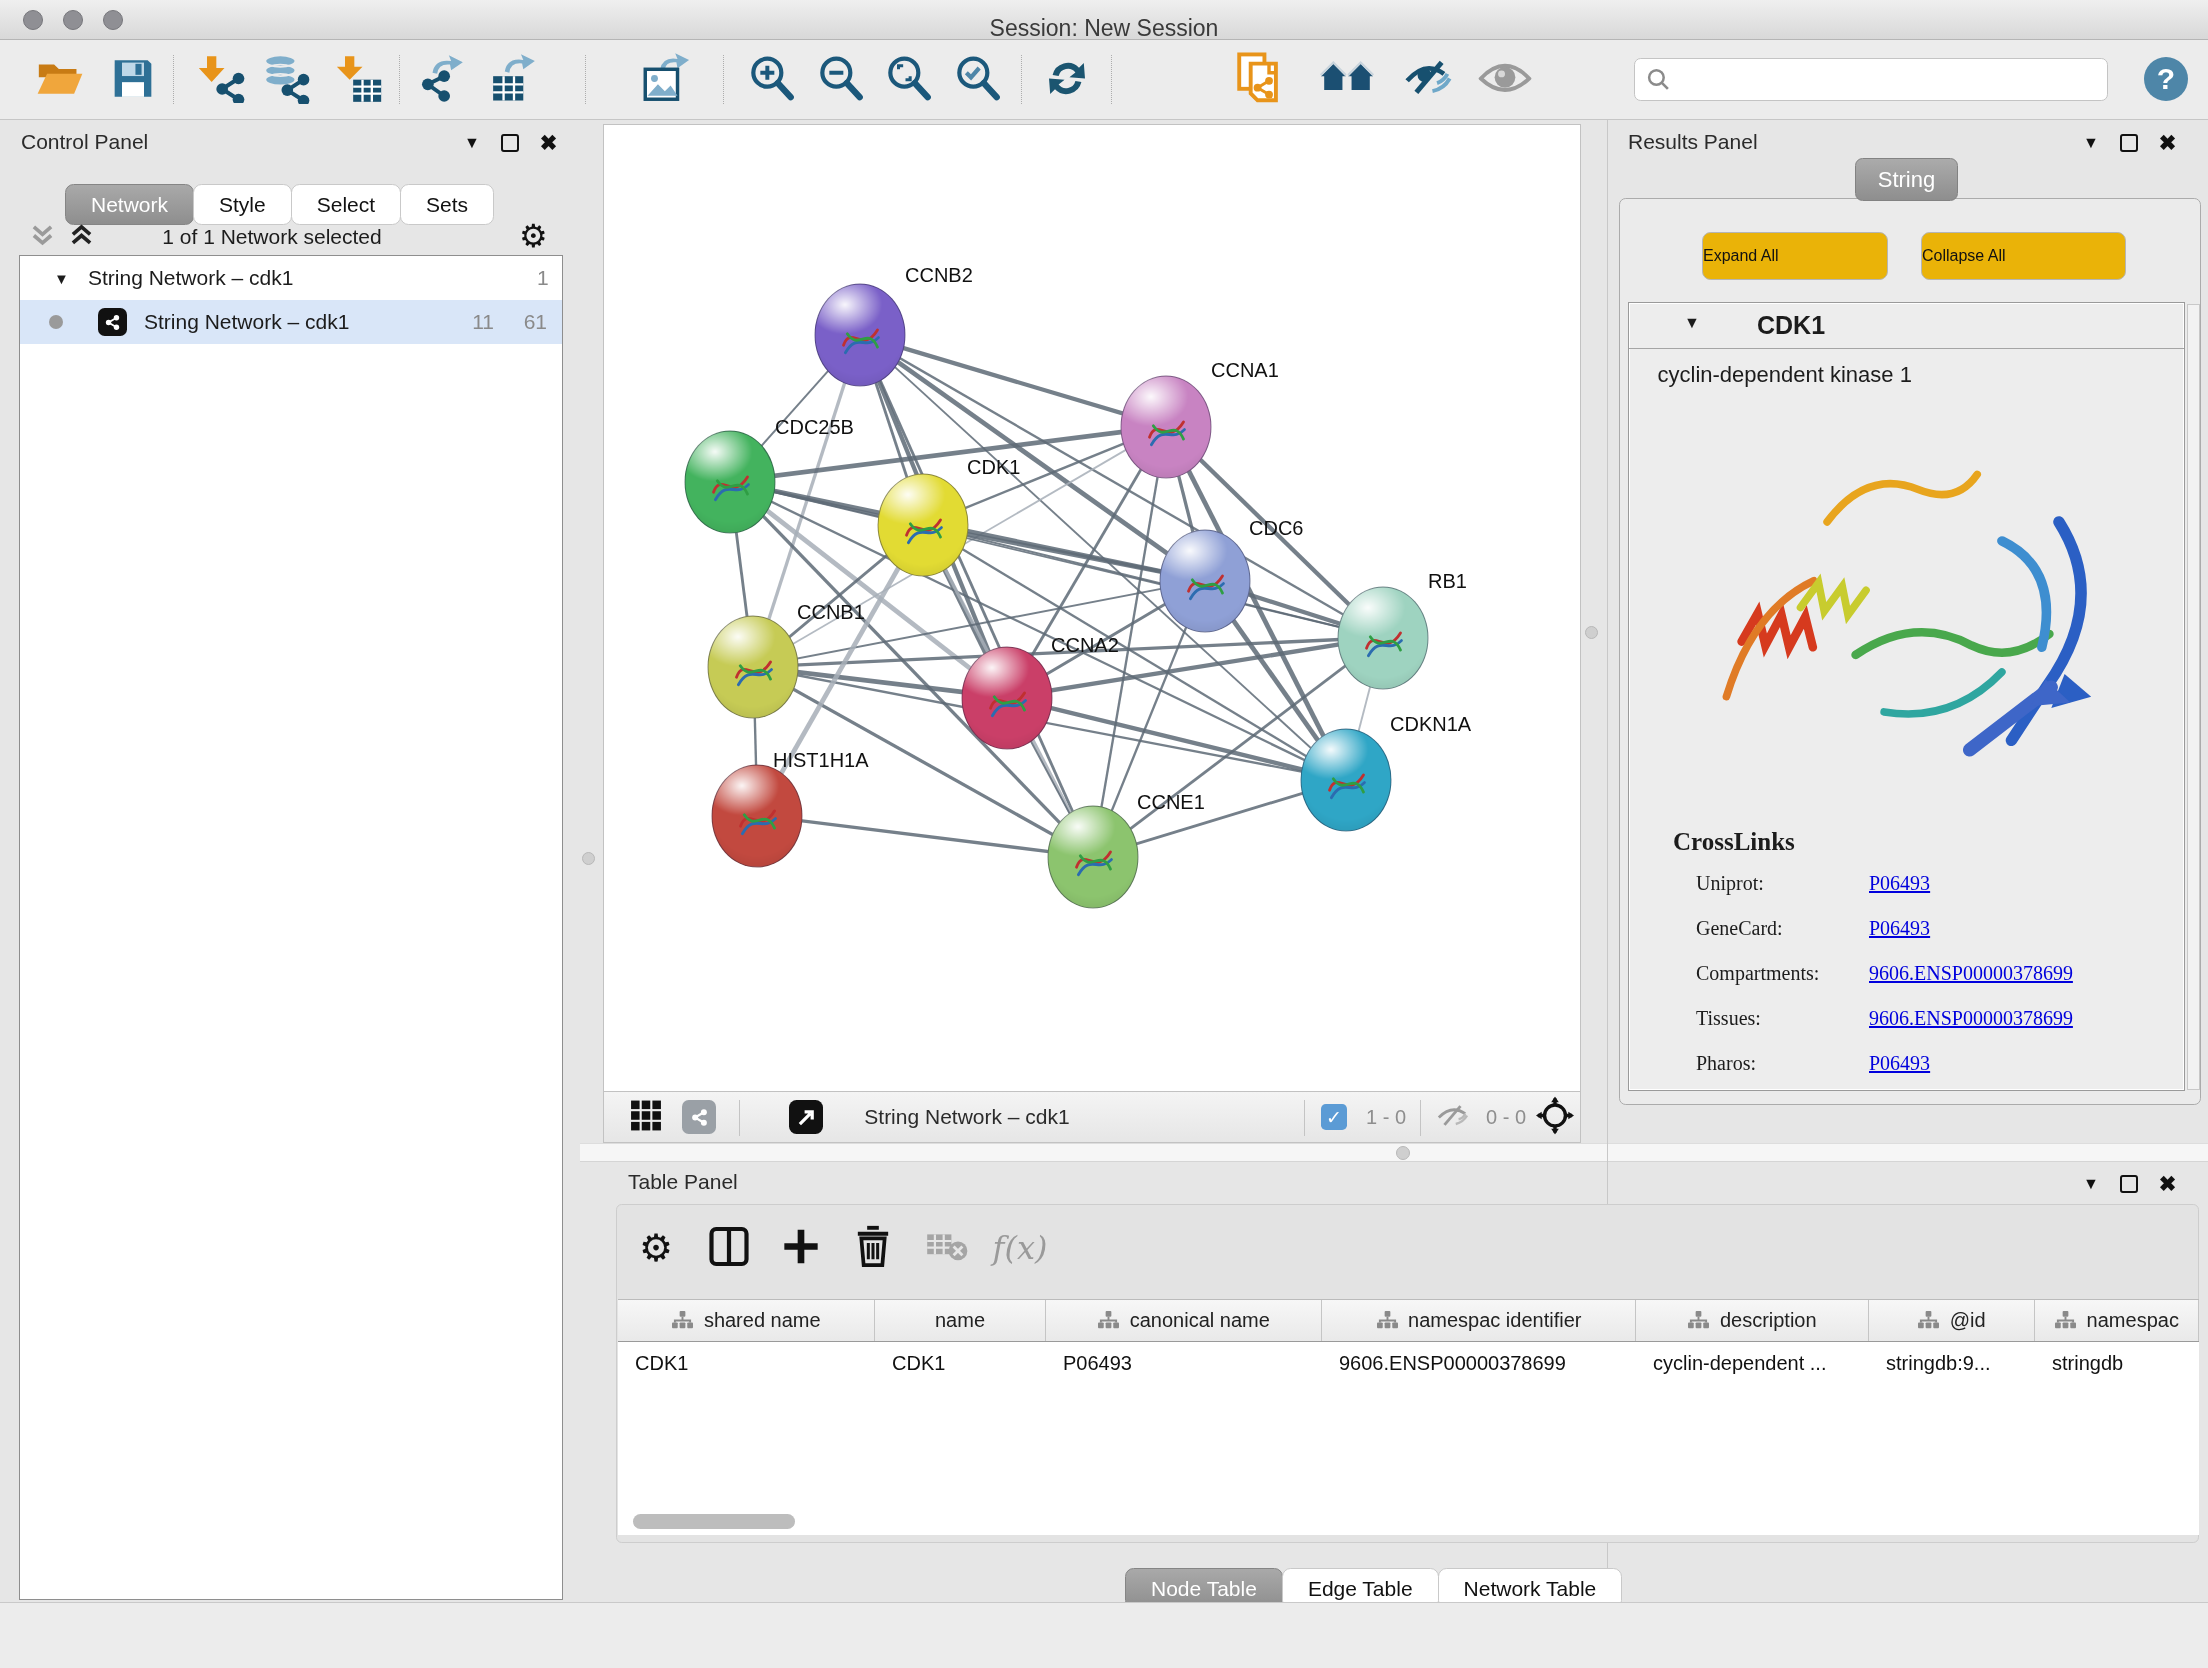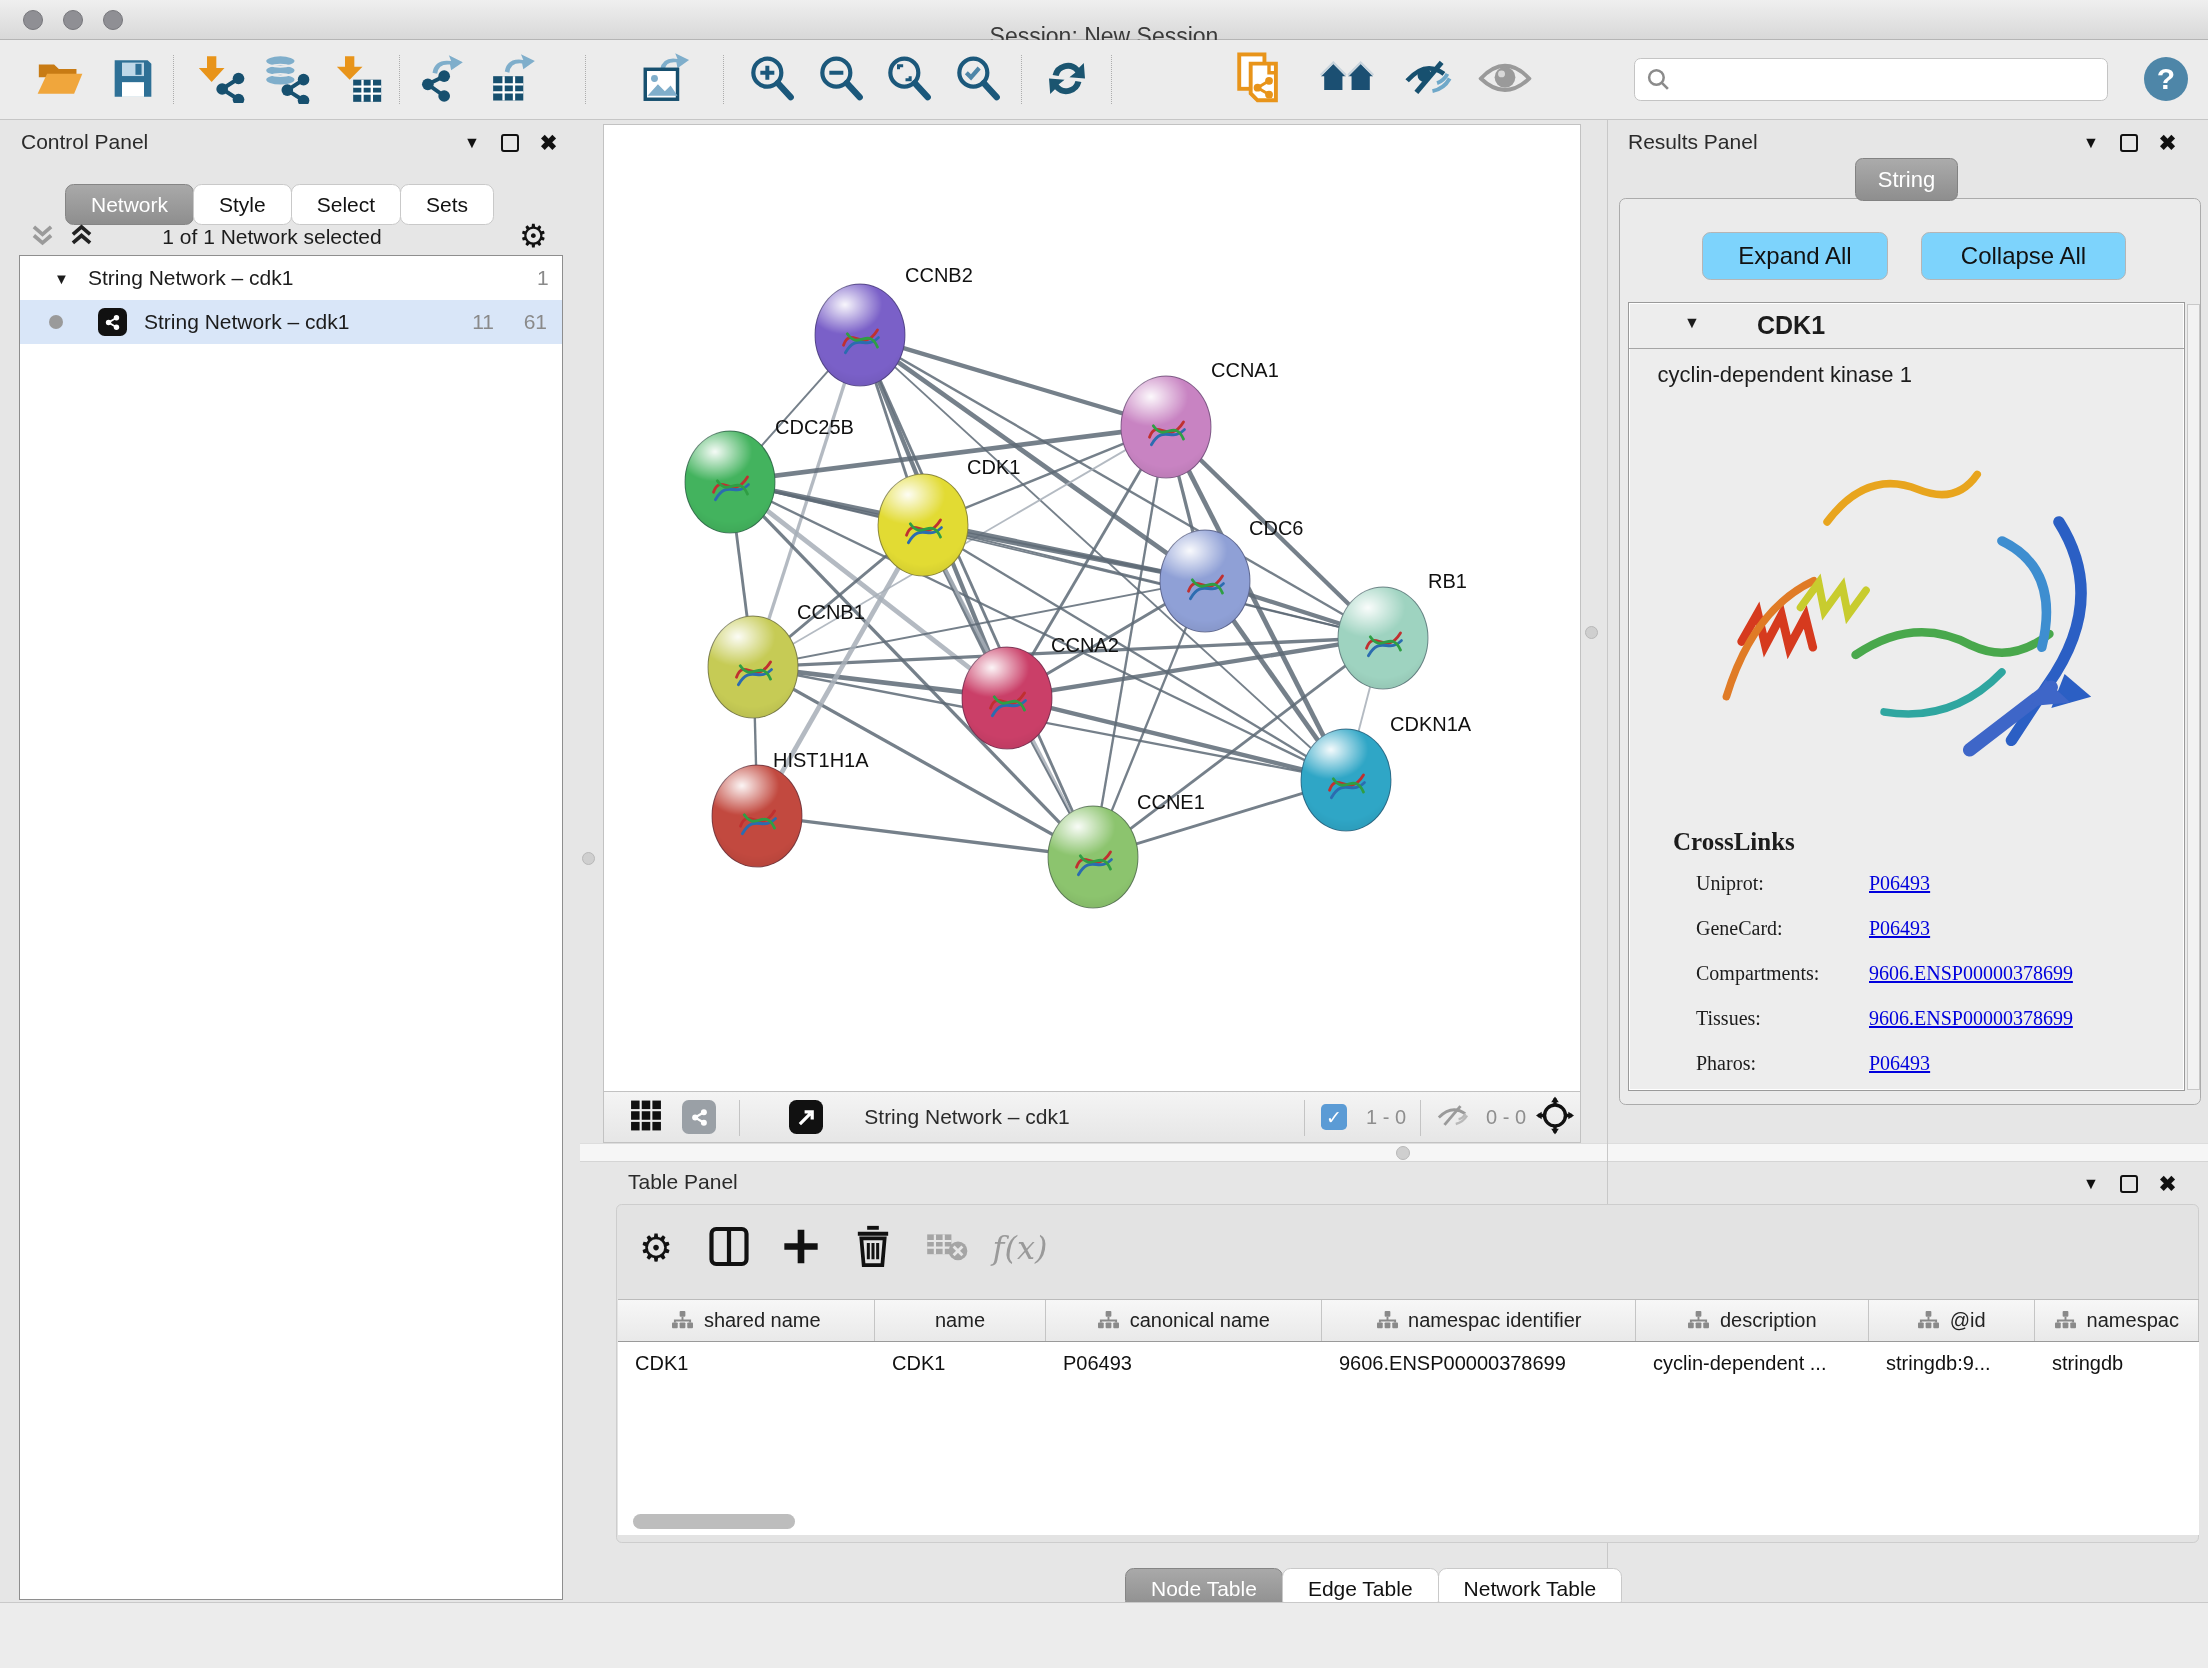--- a/index.html
+++ b/index.html
@@ -4,21 +4,21 @@
 <style>
   * { margin:0; padding:0; box-sizing:border-box; }
   html,body { width:2208px; height:1668px; }
   body { position:relative; background:#E6E6E6; font-family:"Liberation Sans",sans-serif; color:#1c1c1c; overflow:hidden; }
 
   
   .titlebar { position:absolute; left:0; top:0; width:2208px; height:40px;
     background:linear-gradient(#EFEFEF,#D8D8D8); border-bottom:1px solid #B5B5B5; }
   .traffic { position:absolute; top:9.5px; width:20px; height:20px; border-radius:50%;
     background:#8F8F94; border:1px solid #77777C; }
-  .title-text { position:absolute; left:0; top:16px; width:100%; text-align:center;
+  .title-text { position:absolute; left:0; top:8px; width:100%; text-align:center;
     line-height:40px; font-size:23px; color:#3A3A3A; }
 
   
   .toolbar { position:absolute; left:0; top:40px; width:2208px; height:80px;
     background:#ECECEC; border-bottom:1.9px solid #C6C6C6; }
   .tb { position:absolute; top:40px; transform:translate(-50%,-50%); cursor:default; }
   .tbsep { position:absolute; top:15px; height:49px; border-left:1.9px dotted #ADADAD; }
   .searchbox { position:absolute; left:1634px; top:18px; width:474px; height:43px;
     background:#fff; border:1px solid #C4C4C4; border-radius:6.7px; display:flex; align-items:center; padding-left:11.4px; }
   .helpbtn { position:absolute; left:2144px; top:17px; width:44px; height:44px; border-radius:50%;
@@ -66,22 +66,22 @@
     background:#F6F6F6; border-top:1px solid #DDD; border-bottom:1px solid #D5D5D5; }
   .knob { position:absolute; border-radius:50%; background:#CFCFCF; border:1px solid #B8B8B8; }
 
   
   .rp-sep { position:absolute; left:1607px; top:120px; width:1px; height:1482px; background:#C8C8C8; }
   .stringtab { position:absolute; left:1855px; top:158px; width:103px; height:43px; z-index:3;
     background:linear-gradient(#ABABAB,#8E8E8E); border:1px solid #828282; border-radius:7.6px;
     color:#fff; font-size:22px; text-align:center; line-height:41px; }
   .rp-outer { position:absolute; left:1619px; top:198px; width:582px; height:907px;
     background:#EBEBEB; border:1.9px solid #ABABAB; border-radius:6.7px; }
-  .rp-btn { position:absolute; height:48px; background:#7dd3fc; border:1px solid #B5B5B5;
-    border-radius:8.6px; font-size:24px; text-align:center; line-height:46px; color:#111; }
+  .rp-btn { position:absolute; height:48px; background:#eab308; border:1px solid #B5B5B5;
+    border-radius:8.6px; font-size:16px; text-align:left; line-height:46px; color:#111; }
   .rp-card { position:absolute; left:1628px; top:302px; width:557px; height:789px;
     background:#EDEDED; border:1.9px solid #9A9A9A; box-shadow:inset 0 0 0 1px #fff; }
   .rp-head { height:46px; border-bottom:1.9px solid #A5A5A5; position:relative; }
   .crosslinks { font-family:"Liberation Serif",serif; }
   .cl-row { position:relative; height:45px; font-size:20px; }
   .cl-row a { color:#0000DD; }
   .rp-scroll { position:absolute; left:2187px; top:304px; width:13.3px; height:786px;
     background:#F2F2F2; border:1px solid #C8C8C8; }
 
   

